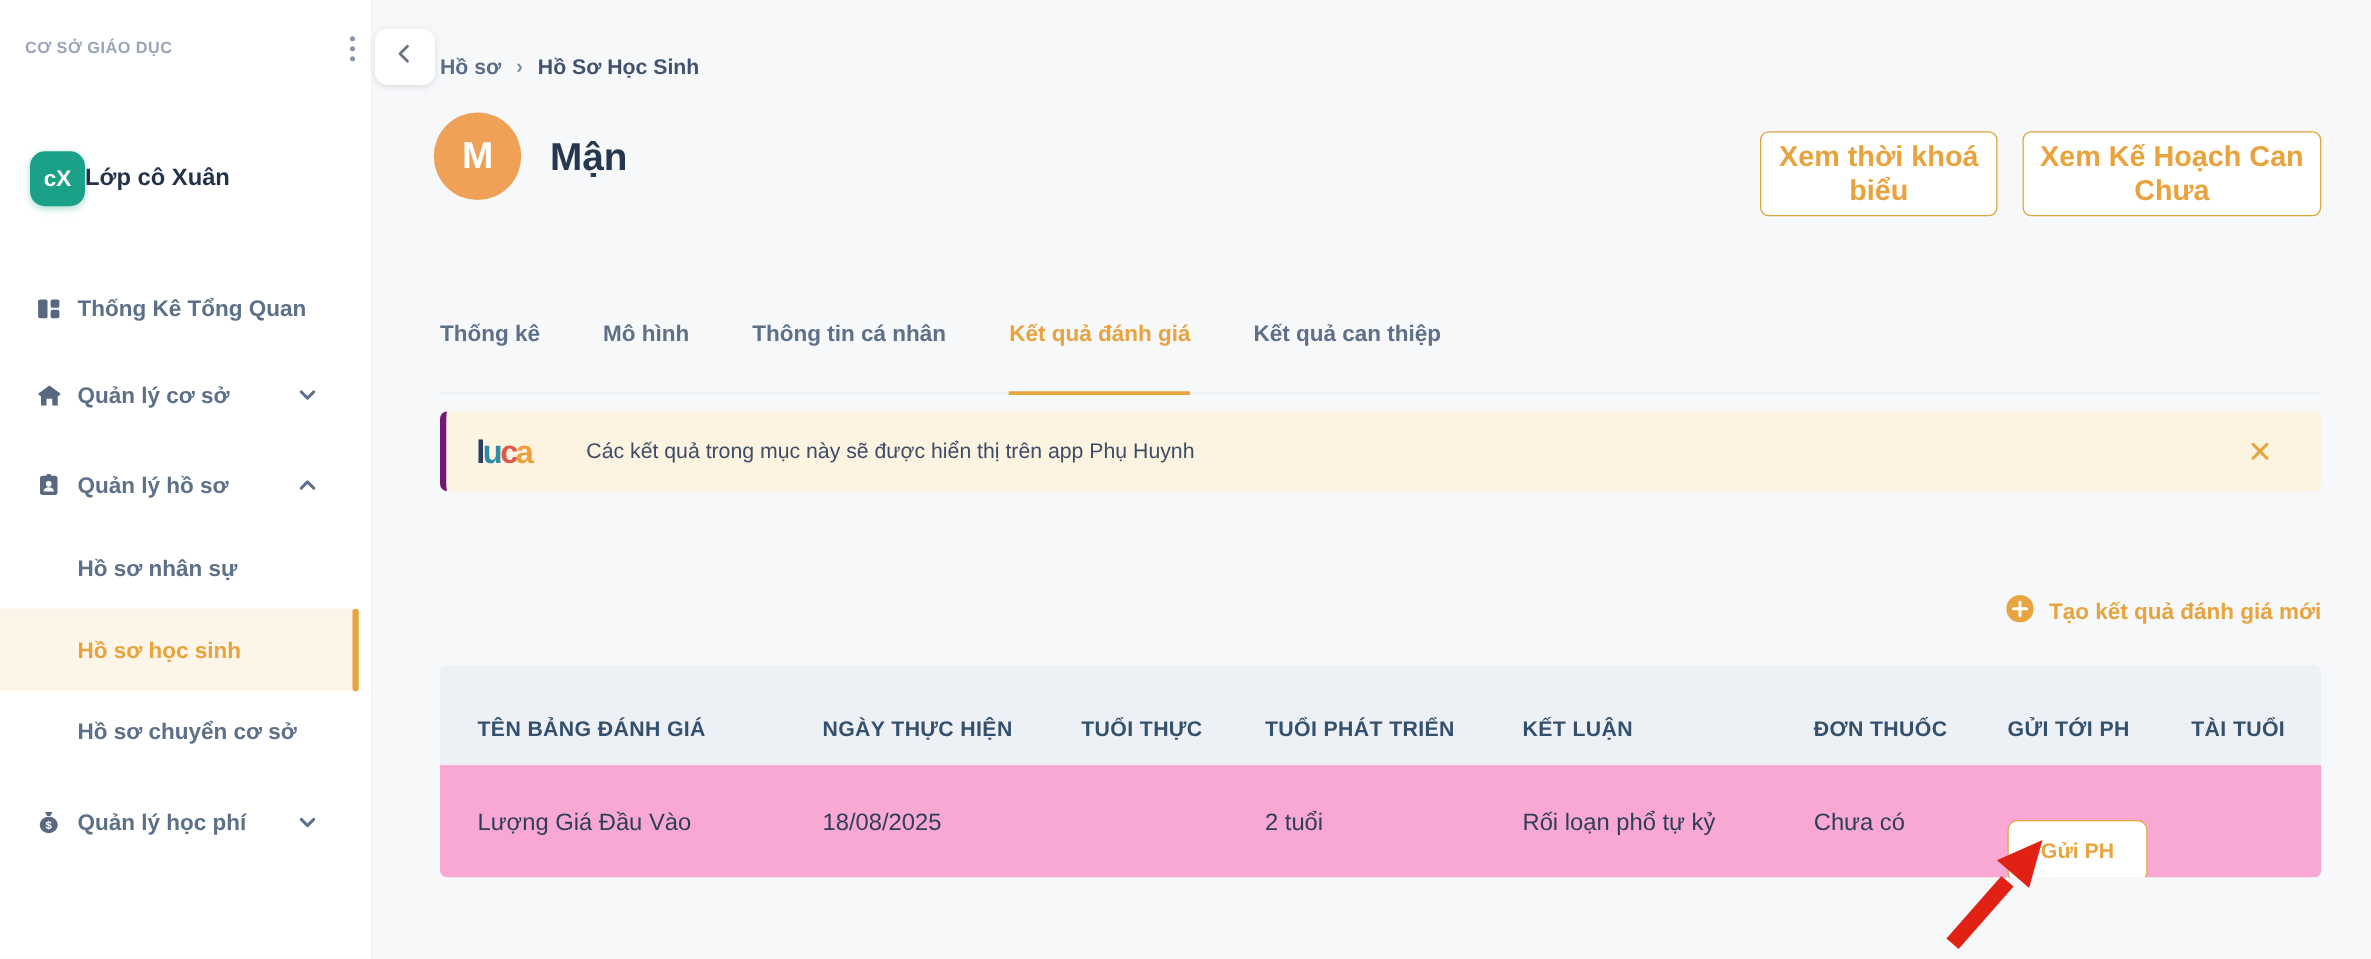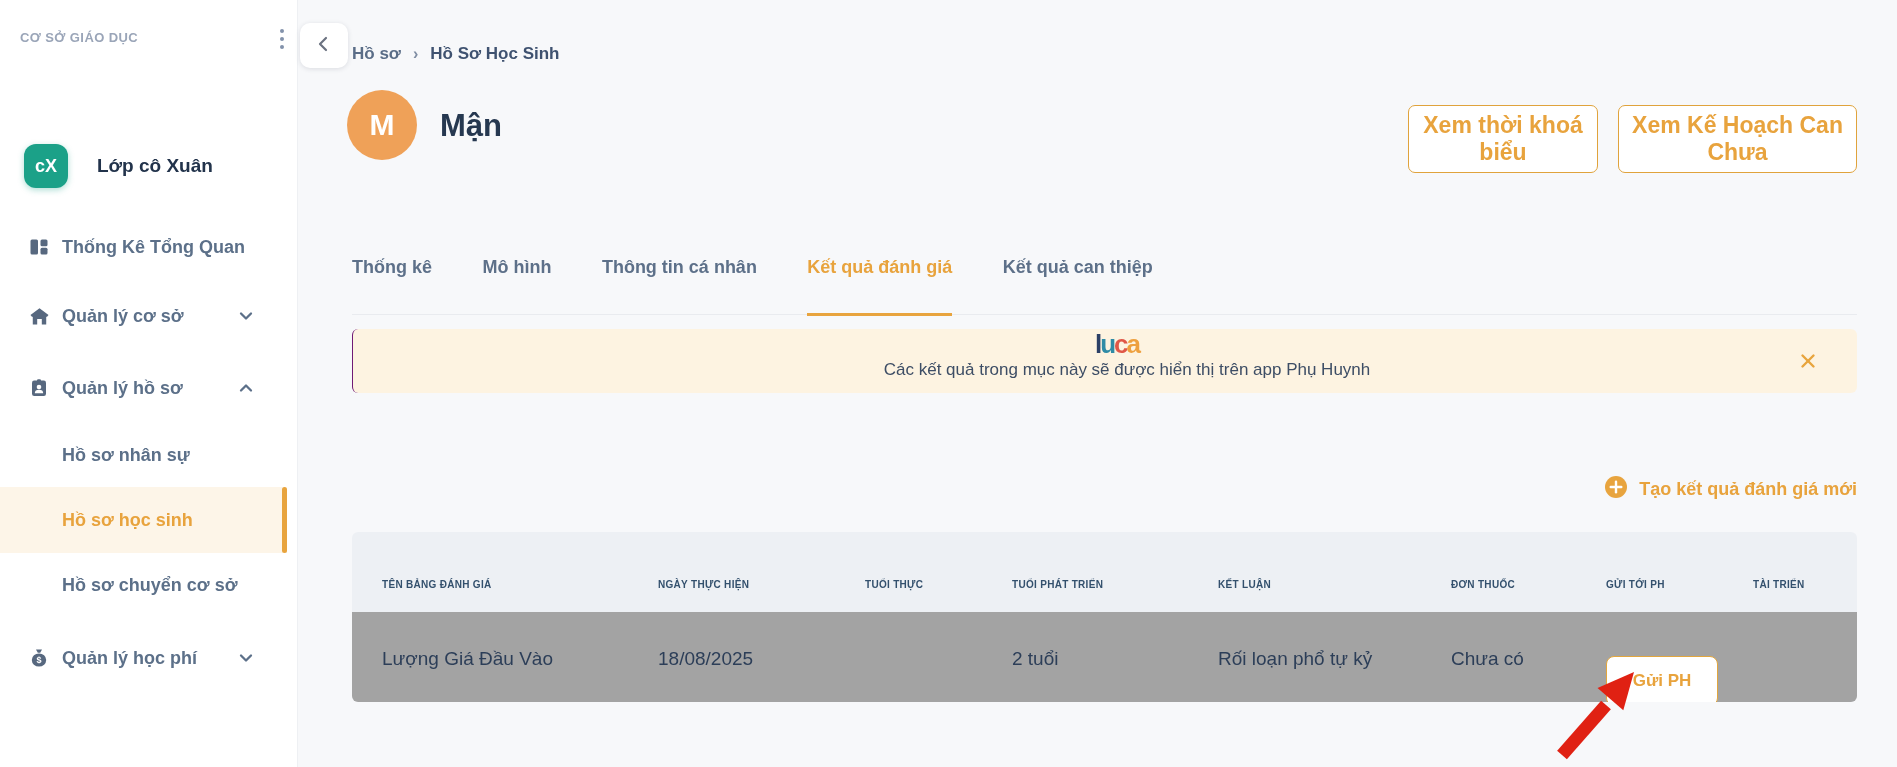--- a/index.html
+++ b/index.html
@@ -4,21 +4,21 @@
 <style>
   * { margin:0; padding:0; box-sizing:border-box; }
   html,body { width:1897px; height:767px; overflow:hidden; }
   body { font-family:"Liberation Sans", sans-serif; background:#f7f8fa; }
   #app { position:relative; width:1897px; height:767px; background:#f7f8fa; }
 
   
   .sidebar { position:absolute; left:0; top:0; width:298px; height:767px; background:#ffffff; border-right:1px solid #eef0f3; }
   .org-label { position:absolute; left:20px; top:30px; font-size:13px; font-weight:700; letter-spacing:.4px; color:#9aa5b8; }
   .kebab { position:absolute; left:270px; top:26px; width:24px; height:26px; cursor:pointer; display:flex; align-items:center; justify-content:center; }
-  .workspace { position:absolute; left:24px; top:144px; display:flex; align-items:center; gap:29px; }
+  .workspace { position:absolute; left:24px; top:121px; display:flex; align-items:center; }
   .ws-avatar { width:44px; height:44px; border-radius:12px; background:#1ba188; color:#fff; font-size:18px; font-weight:700; display:flex; align-items:center; justify-content:center; box-shadow:0 2px 6px rgba(27,161,136,.35); }
   .ws-name { font-size:19px; font-weight:700; color:#22334b; }
 
   .nav-item { position:absolute; left:0; width:287px; height:66px; display:flex; align-items:center; cursor:pointer; }
   .nav-icon { position:absolute; left:28px; width:22px; height:22px; display:flex; align-items:center; justify-content:center; }
   .nav-label { position:absolute; left:62px; font-size:18px; font-weight:700; color:#5c7089; white-space:nowrap; }
   .nav-chevron { position:absolute; left:236px; width:20px; height:20px; }
   .nav-item.sub .nav-label { font-weight:700; }
   .nav-item.active { background:#fdf5e8; }
   .nav-item.active::after { content:""; position:absolute; right:0; top:0; bottom:0; width:5px; background:#e8a43e; border-radius:3px; }
@@ -40,36 +40,36 @@
   .hdr-btn { position:absolute; top:105px; height:68px; background:#fff; border:1px solid #e0a33c; border-radius:7px; color:#e8a33d; font-size:23px; font-weight:700; display:flex; align-items:center; justify-content:center; cursor:pointer; font-family:inherit; }
   .btn-schedule { left:1408px; width:190px; }
   .btn-plan { left:1618px; width:239px; }
 
   
   .tabs { position:absolute; left:352px; top:256px; width:1505px; border-bottom:1px solid #e9ebef; }
   .tab { display:inline-block; font-size:18px; font-weight:700; color:#5d7089; line-height:22px; padding-bottom:35px; margin-right:46px; cursor:pointer; border-bottom:3px solid transparent; margin-bottom:-2px; }
   .tab.active { color:#e8a33d; border-bottom-color:#e8a43e; }
 
   
-  .banner { position:absolute; left:352px; top:329px; width:1505px; height:64px; background:#fdf3e1; border-left:1px solid #701a75; border-radius:6px; display:flex; align-items:center;flex-direction:column; }
+  .banner { position:absolute; left:352px; top:329px; width:1505px; height:64px; background:#fdf3e1; border-left:5px solid #701a75; border-radius:6px; display:flex; align-items:center; }
   .banner-logo { margin-left:24px; font-size:26px; font-weight:800; letter-spacing:-2px; }
   .lg-l { color:#2b3f66; } .lg-u { color:#2f8ba6; } .lg-c { color:#e05747; } .lg-a { color:#eea03f; }
   .banner-msg { margin-left:44px; font-size:17px; color:#3d4d65; }
   .banner-close { position:absolute; right:38px; top:50%; transform:translateY(-50%); width:22px; height:22px; display:flex; align-items:center; justify-content:center; cursor:pointer; }
 
   
   .create-link { position:absolute; top:476px; right:40px; display:flex; align-items:center; gap:12px; cursor:pointer; }
   .create-label { font-size:18px; font-weight:700; color:#e8a33d; }
 
   
   .table { position:absolute; left:352px; top:532px; width:1505px; border-radius:6px; overflow:hidden; }
   .t-header, .t-row { display:grid; grid-template-columns:276px 207px 147px 206px 233px 155px 147px 104px; padding-left:30px; align-items:center; }
   .t-header { height:80px; background:#edf0f4; }
-  .t-header > div { font-size:10px; font-weight:700; color:#33506d; letter-spacing:.3px; white-space:nowrap;margin-top:24px; }
-  .t-row { height:90px; background:#a3a3a3; }
+  .t-header > div { font-size:17px; font-weight:700; color:#33506d; letter-spacing:.3px; white-space:nowrap;margin-top:24px; }
+  .t-row { height:90px; background:#f9a8d4; }
   .t-row > div { font-size:19px; color:#2c3e58; white-space:nowrap; }
   .send-btn { width:112px; height:50px; background:#fff; border:1px solid #e2a63d; border-radius:8px; color:#e8a33d; font-size:17px; font-weight:700; cursor:pointer; font-family:inherit;margin-top:44px; }
 
   
   .red-arrow { position:absolute; left:1542px; top:655px; width:110px; height:112px; pointer-events:none; }
 </style>
 </head>
 <body>
 
 <div id="app">
@@ -213,21 +213,21 @@
 
   <div class="table">
     <div class="t-header">
       <div>TÊN BẢNG ĐÁNH GIÁ</div>
       <div>NGÀY THỰC HIỆN</div>
       <div>TUỔI THỰC</div>
       <div>TUỔI PHÁT TRIỂN</div>
       <div>KẾT LUẬN</div>
       <div>ĐƠN THUỐC</div>
       <div>GỬI TỚI PH</div>
-      <div>TÀI TRIỂN</div>
+      <div>TÀI TUỔI</div>
     </div>
     <div class="t-row">
       <div>Lượng Giá Đầu Vào</div>
       <div>18/08/2025</div>
       <div></div>
       <div>2 tuổi</div>
       <div>Rối loạn phổ tự kỷ</div>
       <div>Chưa có</div>
       <div>
         <button class="send-btn">Gửi PH</button>

